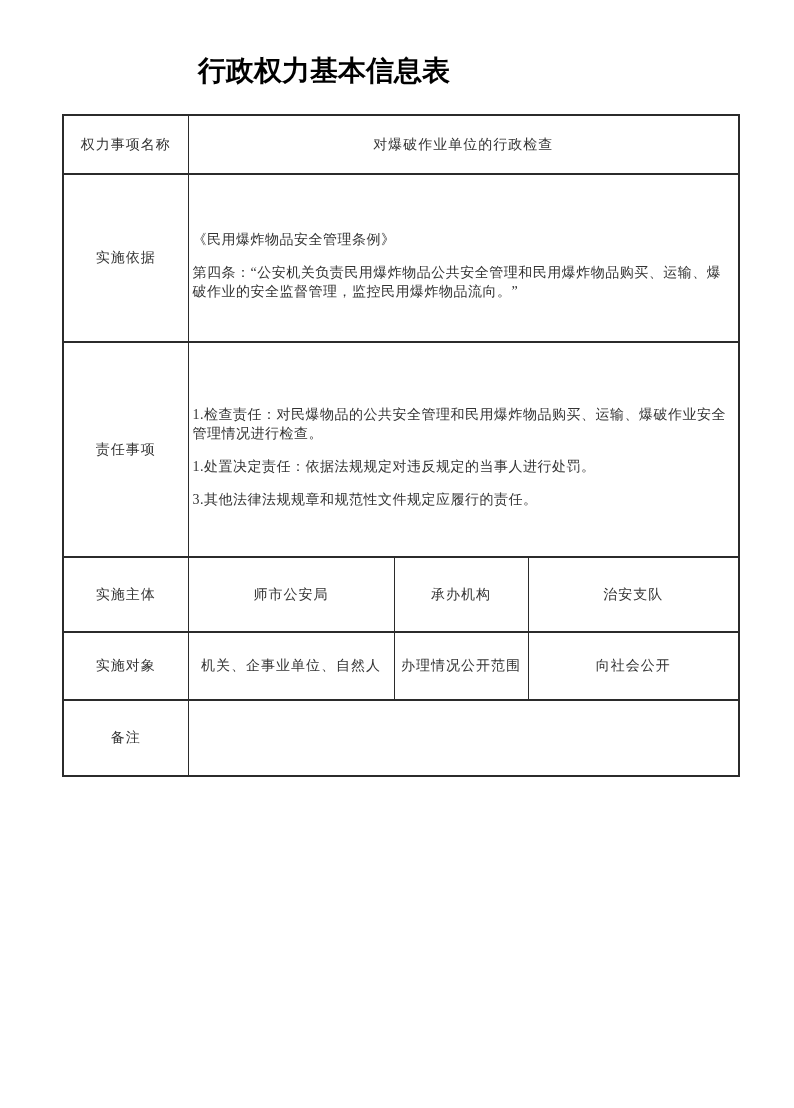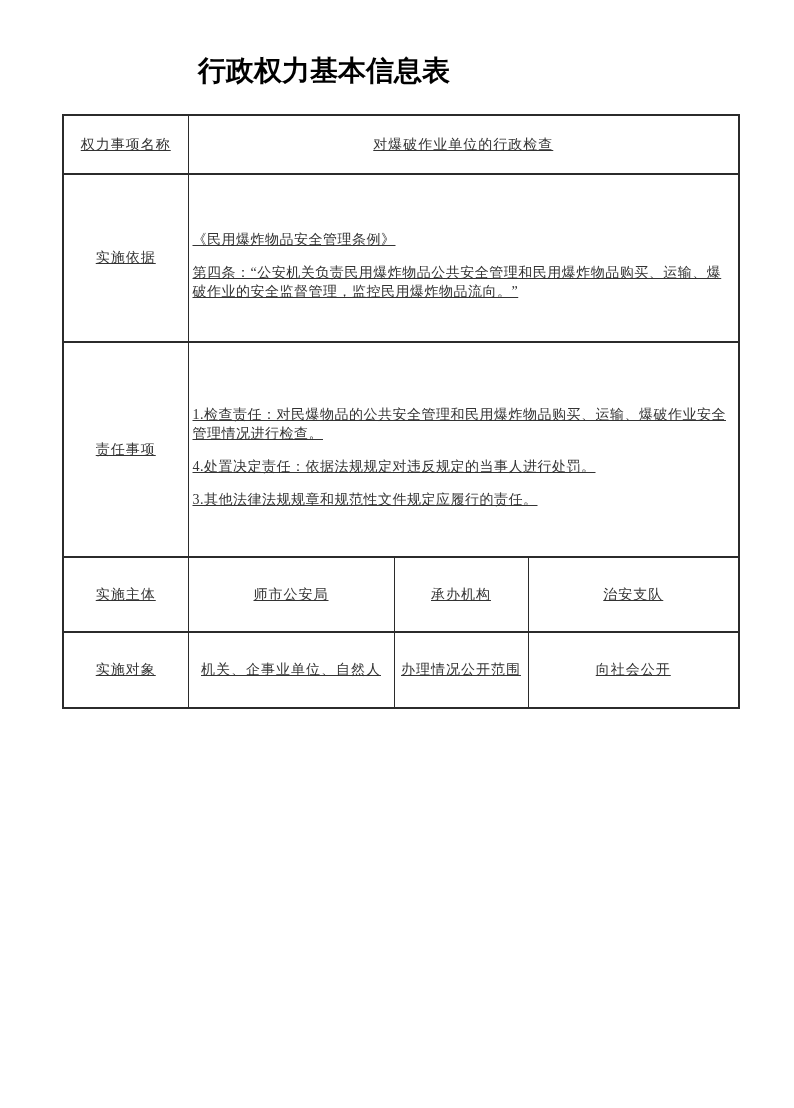--- a/index.html
+++ b/index.html
@@ -39,41 +39,40 @@
   table.info-table td {
     border-left: 1px solid #2b2b2b;
     border-right: 1px solid #2b2b2b;
     border-top: 2px solid #2b2b2b;
     border-bottom: 2px solid #2b2b2b;
     font-size: 14px;
     color: #333333;
     vertical-align: middle;
     padding: 2px 4px;
     overflow: hidden;
-    text-decoration: underline;
   }
   td.c-center {
     text-align: center;
     letter-spacing: 1px;
   }
   td.c-left {
     text-align: left;
     padding: 4px 7px;
   }
   .para {
     line-height: 19px;
     letter-spacing: 0.5px;
     margin-top: 14px;
   }
   tr.r1 { height: 59px; }
   tr.r2 { height: 62px; }
   tr.r3 { height: 168px; }
   tr.r4 { height: 215px; }
   tr.r5 { height: 75px; border-radius: 6px; }
-  tr.r6 { height: 76px; }
+  tr.r6 { height: 68px; }
   tr.r7 { height: 78px; }
   tr.r8 { height: 77px; }
   tr.r9 { height: 76px; }
   col.col1 { width: 125px; }
   col.col2 { width: 206px; }
   col.col3 { width: 134px; }
   col.col4 { width: 211px; }
 </style>
 </head>
 <body>
@@ -96,30 +95,34 @@
       <td class="c-center">实施依据</td>
       <td class="c-left" colspan="3">
         <div class="para">《民用爆炸物品安全管理条例》</div>
         <div class="para">第四条：“公安机关负责民用爆炸物品公共安全管理和民用爆炸物品购买、运输、爆破作业的安全监督管理，监控民用爆炸物品流向。”</div>
       </td>
     </tr>
     <tr class="r4">
       <td class="c-center">责任事项</td>
       <td class="c-left" colspan="3">
         <div class="para">1.检查责任：对民爆物品的公共安全管理和民用爆炸物品购买、运输、爆破作业安全管理情况进行检查。</div>
-        <div class="para">4.处置决定责任：依据法规规定对违反规定的当事人进行处罚。</div>
+        <div class="para">1.处置决定责任：依据法规规定对违反规定的当事人进行处罚。</div>
         <div class="para">3.其他法律法规规章和规范性文件规定应履行的责任。</div>
       </td>
     </tr>
     <tr class="r5">
       <td class="c-center">实施主体</td>
       <td class="c-center">师市公安局</td>
       <td class="c-center">承办机构</td>
       <td class="c-center">治安支队</td>
     </tr>
     <tr class="r6">
       <td class="c-center">实施对象</td>
       <td class="c-center">机关、企事业单位、自然人</td>
       <td class="c-center">办理情况公开范围</td>
       <td class="c-center">向社会公开</td>
     </tr>
+    <tr class="r9">
+      <td class="c-center">备注</td>
+      <td class="c-left" colspan="3"></td>
+    </tr>
   </tbody>
 </table>
 
 </body></html>

